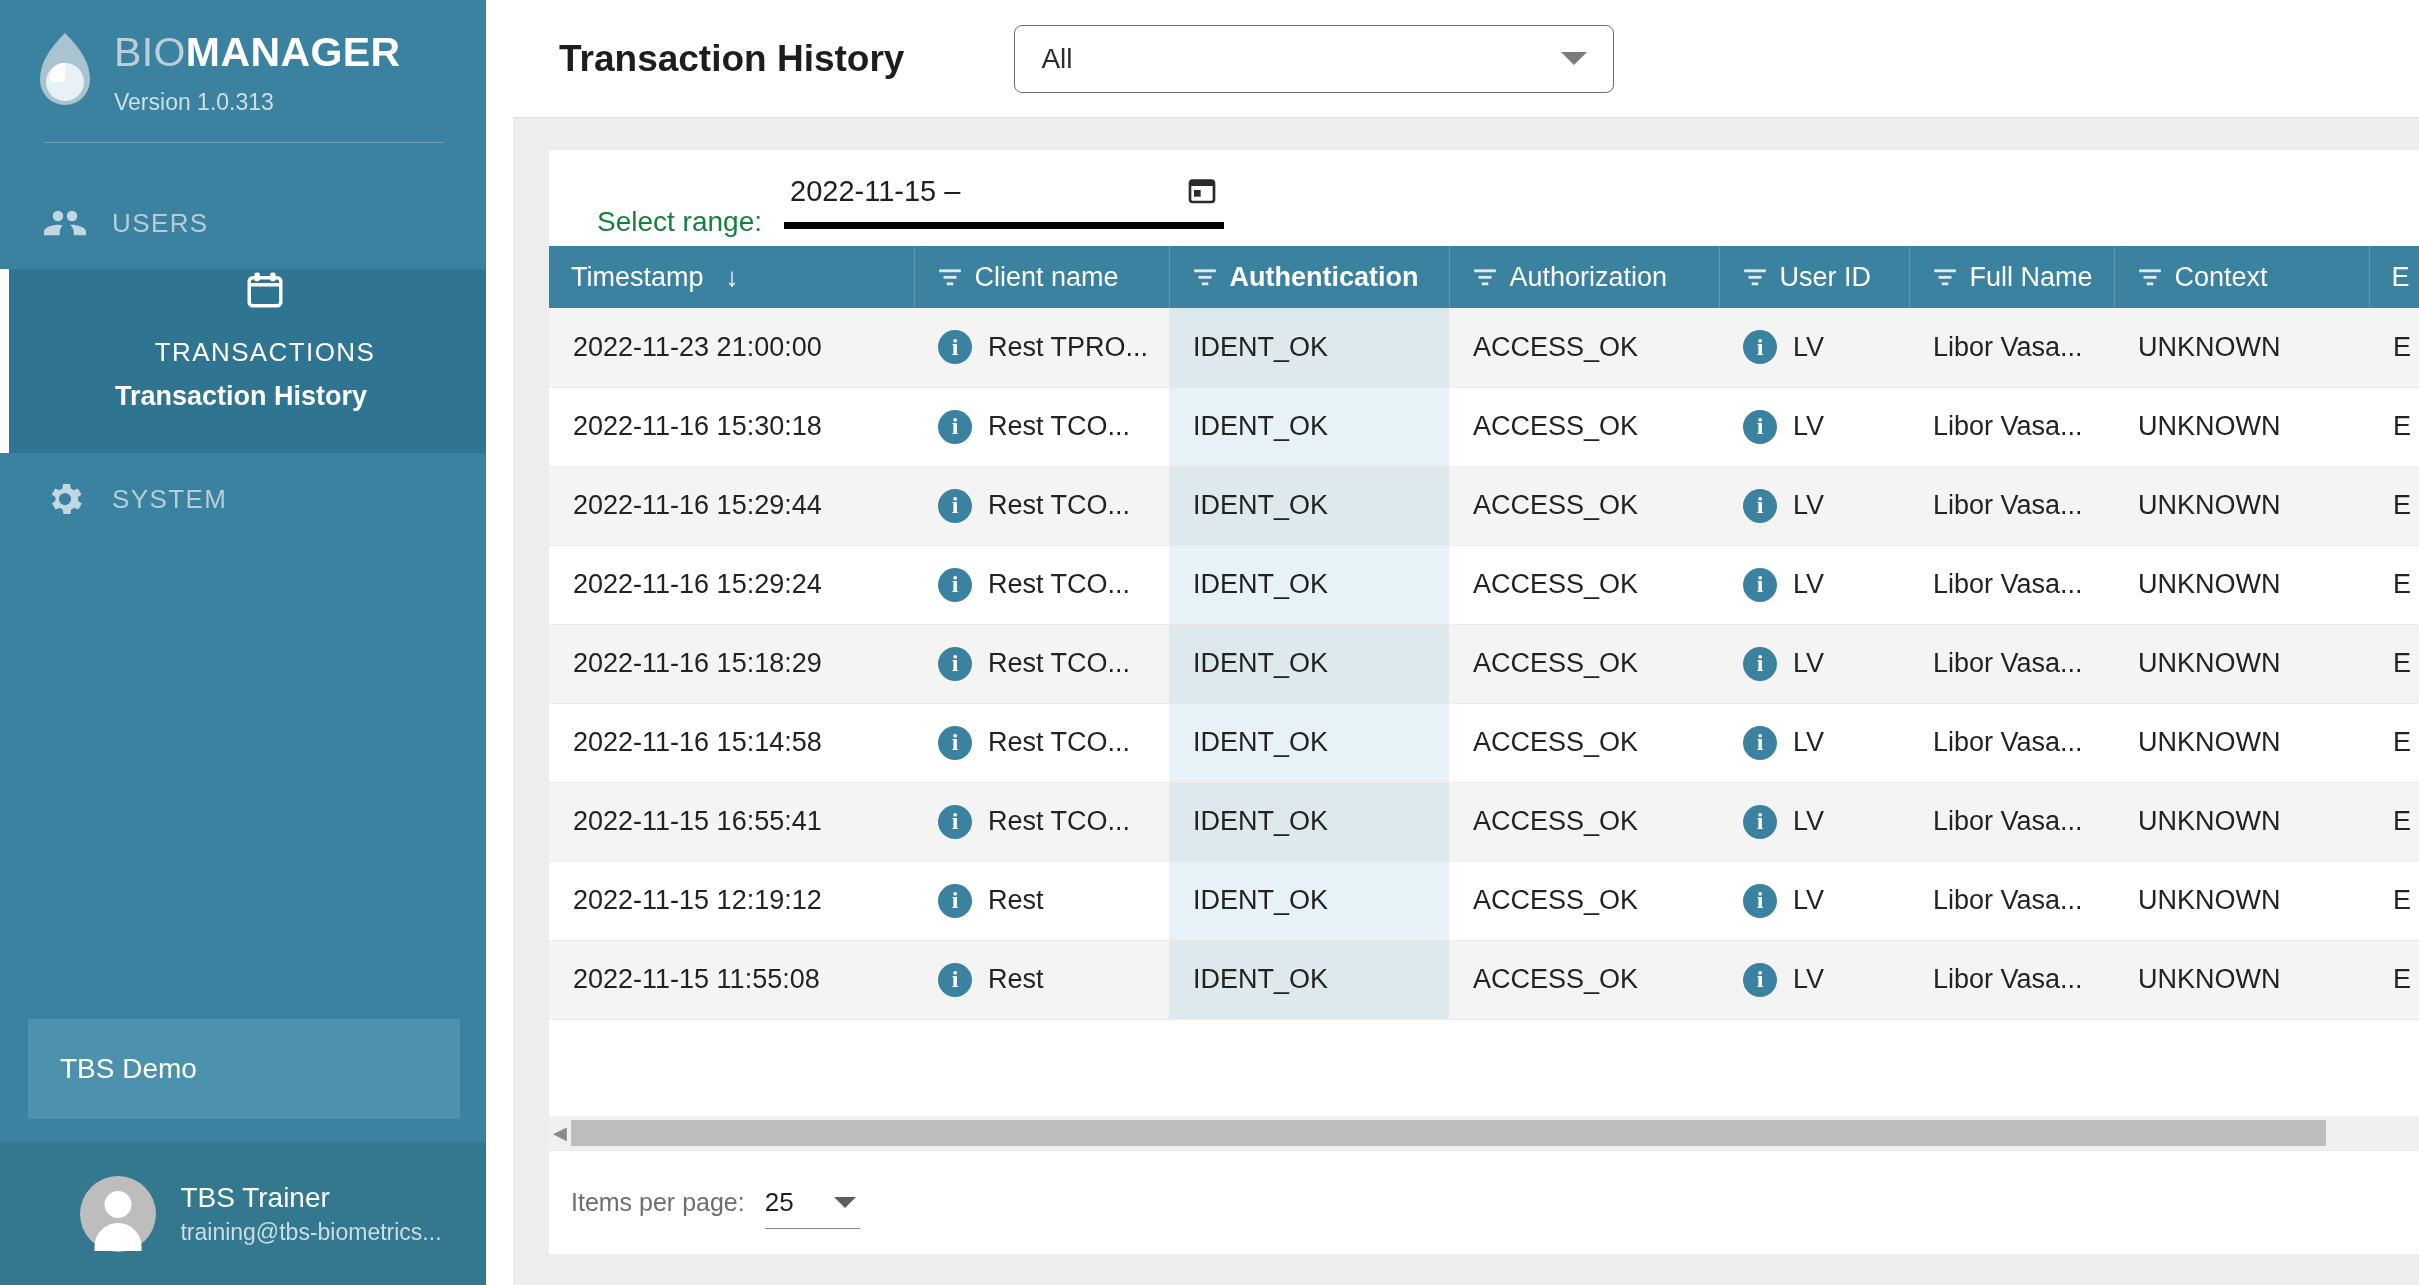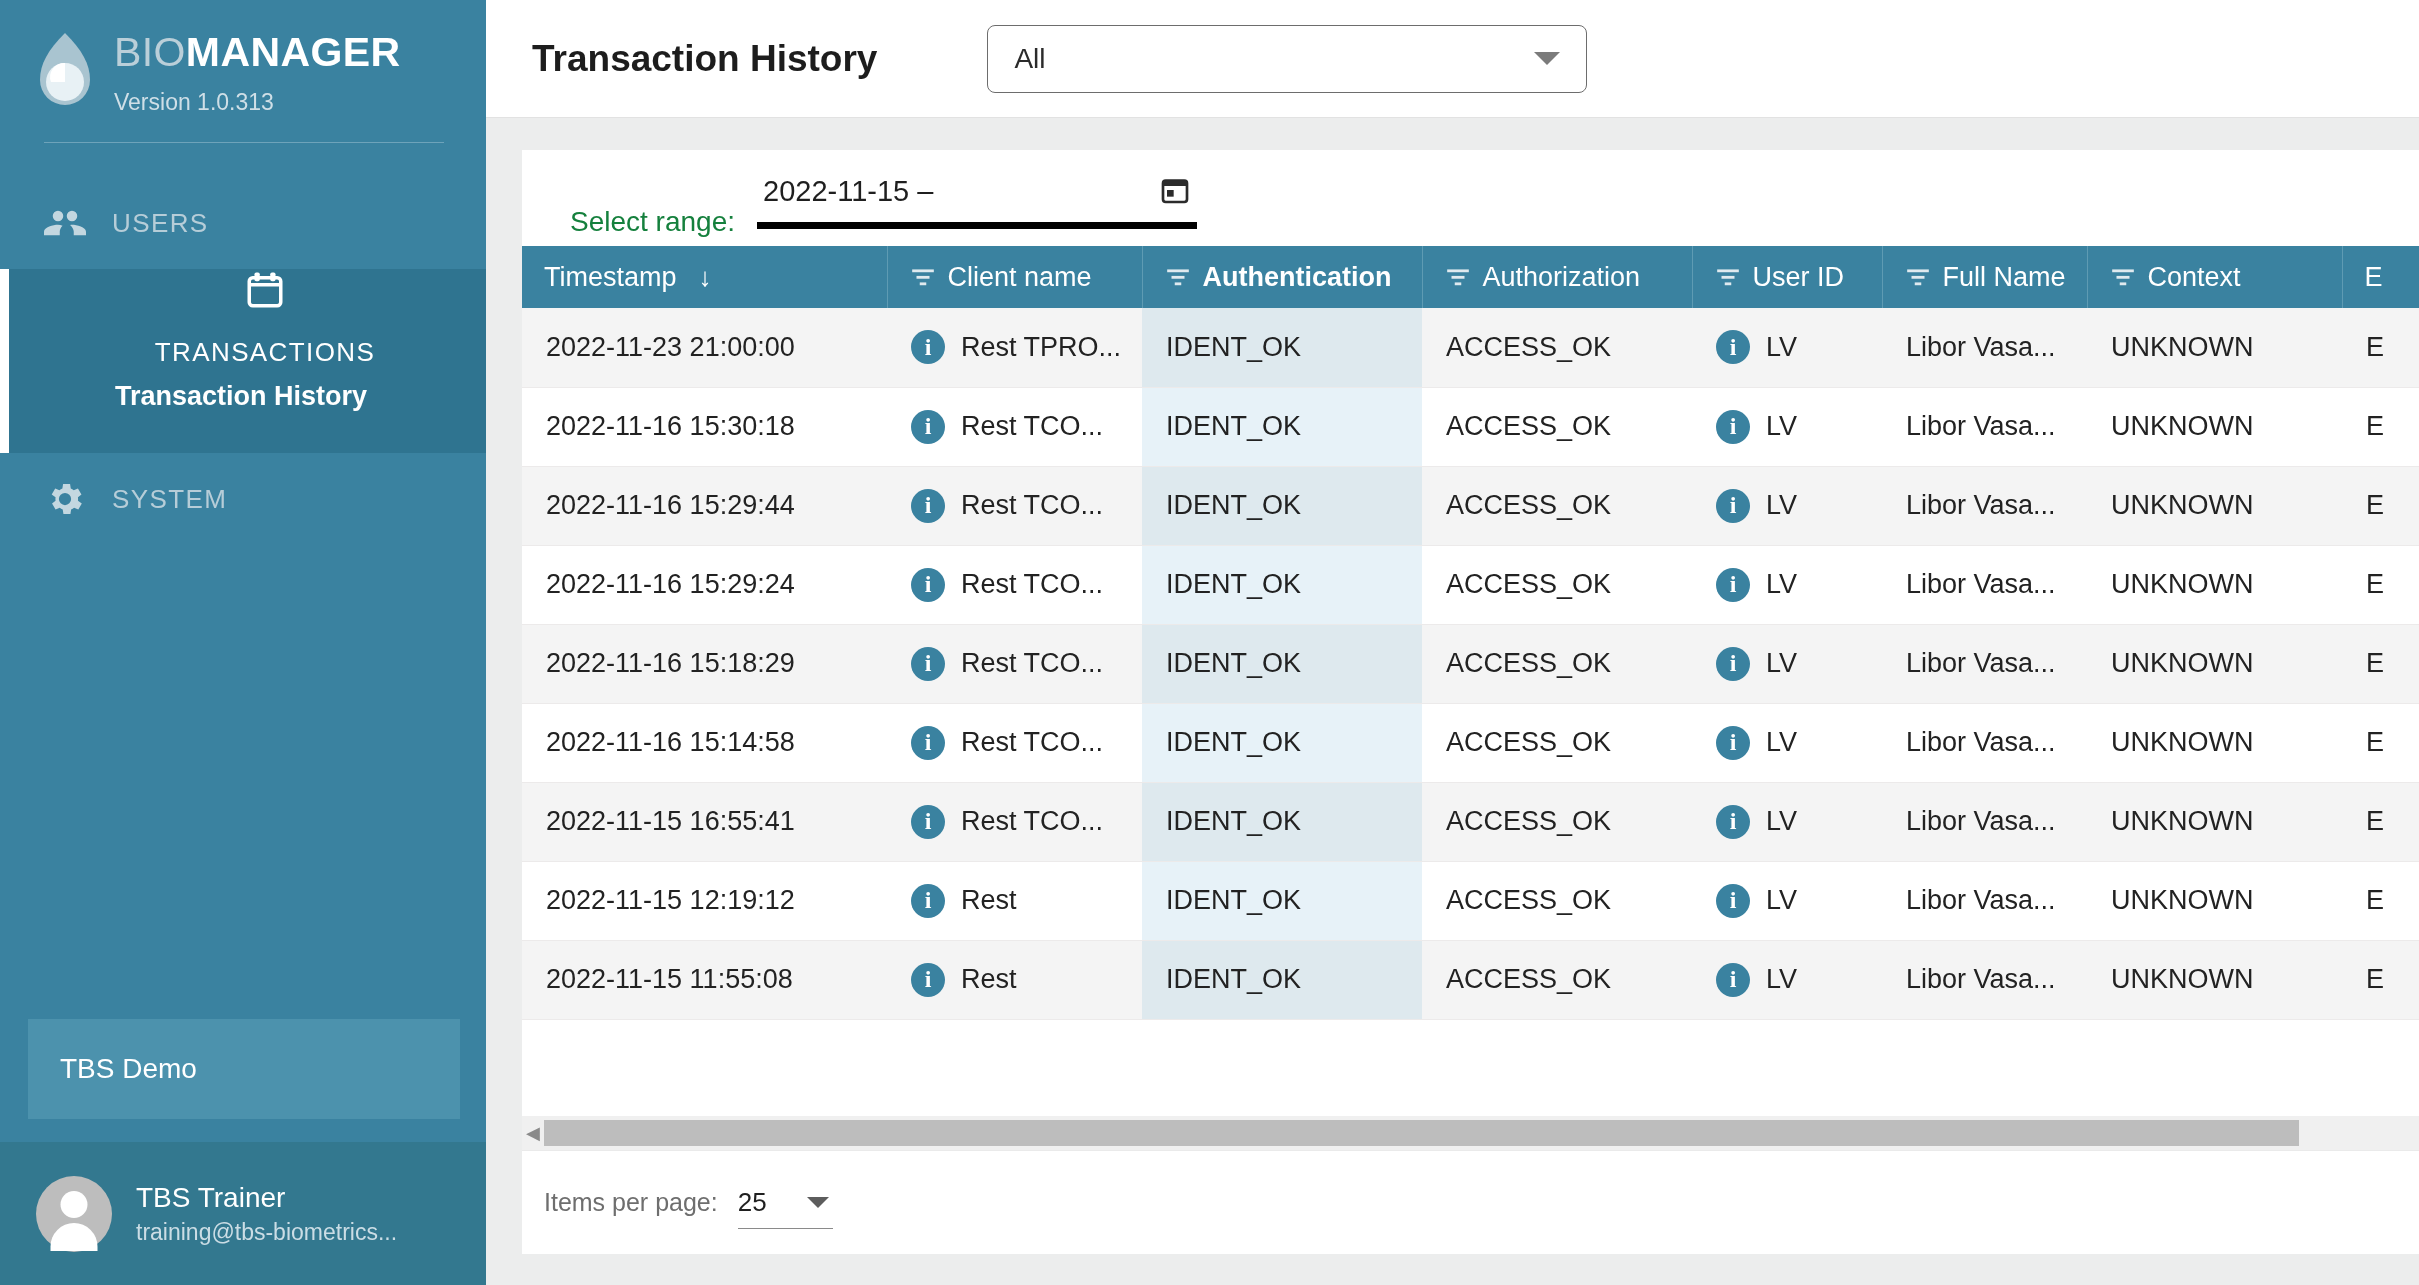--- a/index.html
+++ b/index.html
@@ -2,21 +2,21 @@
 <html><head>
 <meta charset="utf-8">
 <style>
   * { box-sizing: border-box; margin: 0; padding: 0; }
   html, body {
     width: 2419px; height: 1285px;
     font-family: "Liberation Sans", sans-serif;
     background: #ffffff;
     overflow: hidden;
   }
-  .app { display: flex; width: 2419px; height: 1285px; }
+  .app { display: flex; width: 2419px; height: 1285px; gap: 27px; }
 
   
   .sidebar {
     width: 486px; flex: 0 0 486px; height: 1285px;
     background: #3a82a0;
     display: flex; flex-direction: column;
     position: relative;
   }
   .brand { padding: 26px 0 0 34px; display: flex; align-items: flex-start; gap: 18px; }
   .brand-logo { width: 62px; height: 86px; flex: 0 0 62px; margin-top: 4px; }
@@ -52,21 +52,21 @@
     position: absolute; left: 28px; bottom: 166px;
     width: 432px; height: 100px;
     background: #4c92ad;
     display: flex; align-items: center; padding-left: 32px;
     color: #ffffff; font-size: 28px;
     cursor: pointer;
   }
   .user-bar {
     position: absolute; left: 0; bottom: 0; width: 486px; height: 143px;
     background: #33788f;
-    display: flex; align-items: center; gap: 24px; padding-left: 36px;
+    display: flex; align-items: center; gap: 24px; padding-left: 36px; justify-content: center;
   }
   .avatar { width: 76px; height: 76px; border-radius: 50%; background: #bdbdbd; position: relative; flex: 0 0 76px; }
   .avatar::before { content:""; position:absolute; left:50%; top:15px; transform:translateX(-50%); width:27px; height:27px; border-radius:50%; background:#fff; }
   .avatar::after { content:""; position:absolute; left:50%; top:47px; transform:translateX(-50%); width:47px; height:28px; border-radius:24px 24px 0 0; background:#fff; }
   .user-name { color: #ffffff; font-size: 28px; }
   .user-mail { color: #cbdde5; font-size: 23px; margin-top: 5px; }
 
   
   .main { flex: 1 1 auto; height: 1285px; background: #eceded; display: flex; flex-direction: column; }
   .topbar {

